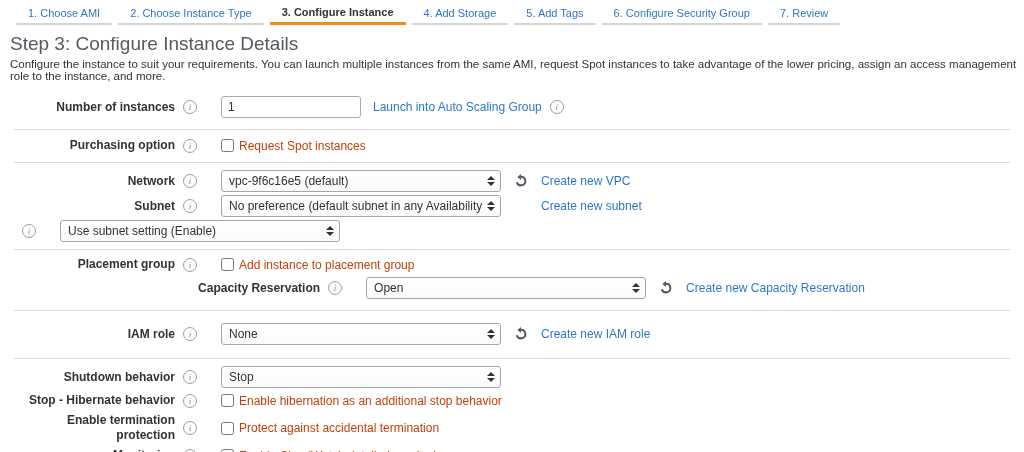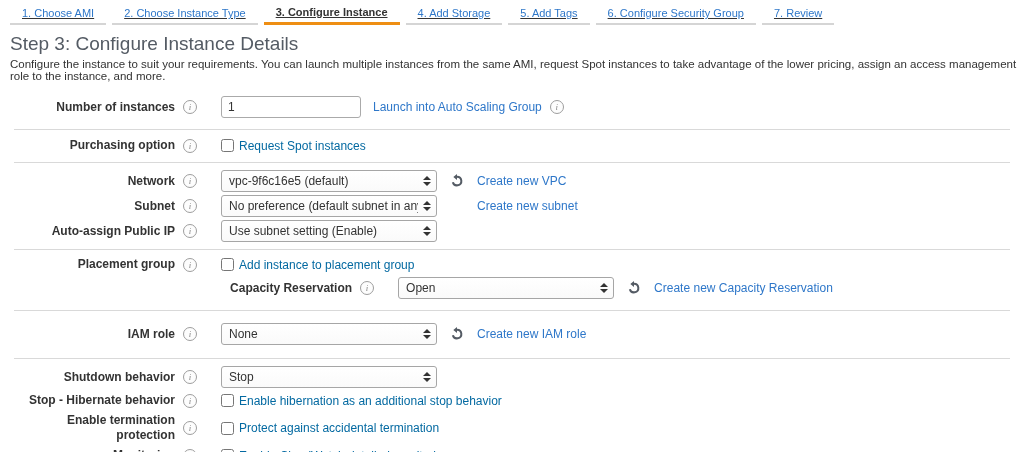--- a/index.html
+++ b/index.html
@@ -1,20 +1,20 @@
 <!DOCTYPE html>
 <html><head>
 <meta charset="utf-8">
 <style>
   * { box-sizing: border-box; margin: 0; padding: 0; }
   html, body { width: 1024px; height: 452px; overflow: hidden; background: #fff;
     font-family: "Liberation Sans", sans-serif; color: #333; }
 
   
-  .tabs { display: flex; align-items: flex-end; padding-left: 10px; margin-top: 3px; text-decoration: underline; }
+  .tabs { display: flex; align-items: flex-end; padding-left: 16px; margin-top: 3px; }
   .tab { font-size: 11px; color: #2e77c9; padding: 3px 12px 4px 12px; margin-right: 6px;
     border-bottom: 2px solid #d5d5d5; white-space: nowrap; cursor: pointer; }
   .tab.active { color: #333; font-weight: bold; border-bottom: 3px solid #ee8e13; }
 
   
   .page-title { font-size: 19px; color: #545b64; margin: 8px 8px 0 10px; font-weight: 400; }
   .page-subtitle { font-size: 11.5px; color: #333; margin: 3px 0 8px 10px; }
 
   
   .form { margin: 8px 14px 0 14px; }
@@ -24,35 +24,35 @@
     flex: 0 0 161px; line-height: 15px; }
   .info { display: inline-flex; align-items: center; justify-content: center;
     width: 14px; height: 14px; flex: 0 0 14px; border: 1px solid #9d9d9d; border-radius: 50%;
     color: #8a8a8a; background: #fdfdfd; font-size: 9px; font-style: italic;
     font-family: "Liberation Serif", serif; margin-left: 8px; cursor: pointer; }
   .ctrl { margin-left: 24px; display: flex; align-items: center; }
 
   input.text { width: 140px; height: 22px; border: 1px solid #aaa; border-radius: 3px;
     font-size: 12px; padding: 0 6px; color: #333; font-family: "Liberation Sans", sans-serif; }
 
-  .select { width: 216px; height: 22px; border: 1px solid #a6a6a6; border-radius: 3px;
+  .select { width: 280px; height: 22px; border: 1px solid #a6a6a6; border-radius: 3px;
     background: linear-gradient(#ffffff, #fafafa); display: flex; align-items: center;
     padding: 0 18px 0 7px; position: relative; cursor: pointer; }
   .select .val { font-size: 12px; color: #333; white-space: nowrap; overflow: hidden;
     flex: 1 1 auto; }
   .arrows { position: absolute; right: 5px; top: 50%; transform: translateY(-50%);
     display: flex; flex-direction: column; align-items: center; }
   .arrows .up { width: 0; height: 0; border-left: 4px solid transparent;
     border-right: 4px solid transparent; border-bottom: 4px solid #333; margin-bottom: 2px; }
   .arrows .dn { width: 0; height: 0; border-left: 4px solid transparent;
     border-right: 4px solid transparent; border-top: 4px solid #333; }
 
   .chk { display: flex; align-items: center; }
   .chk input { width: 13px; height: 13px; margin: 0 5px 0 0; }
-  .chk-label { font-size: 12px; color: #0369a1; text-align: right; }
+  .chk-label { font-size: 12px; color: #c2410c; text-align: right; }
 
   a.link { color: #2e77c9; font-size: 12px; text-decoration: none; cursor: pointer; }
   .refresh { margin-left: 12px; margin-right: 12px; cursor: pointer; display: inline-flex; }
   .refresh-spacer { margin-left: 12px; margin-right: 12px; width: 16px; visibility: hidden; }
 
   
   .sec-a { padding: 6px 0 11px 0; }
   .sec-b { padding: 8px 0 9px 0; }
   .sec-c { padding: 7px 0 7px 0; }
   .sec-c .row + .row { margin-top: 3px; }
@@ -132,21 +132,20 @@
           <span class="arrows">
               <span class="up"></span>
               <span class="dn"></span>
             </span>
         </div>
         <span class="refresh-spacer"></span>
         <a class="link">Create new subnet</a>
       </div>
     </div>
     <div class="row">
-      <div class="lbl">Auto-assign Public IP</div>
       <span class="info">i</span>
       <div class="ctrl">
         <div class="select">
           <span class="val">Use subnet setting (Enable)</span>
           <span class="arrows">
               <span class="up"></span>
               <span class="dn"></span>
             </span>
         </div>
       </div>

